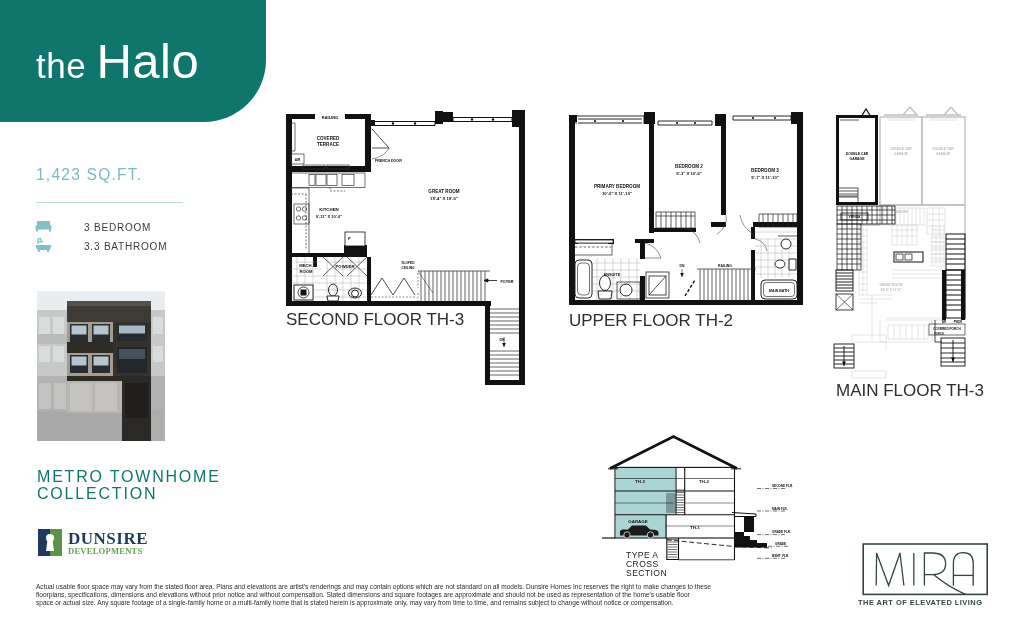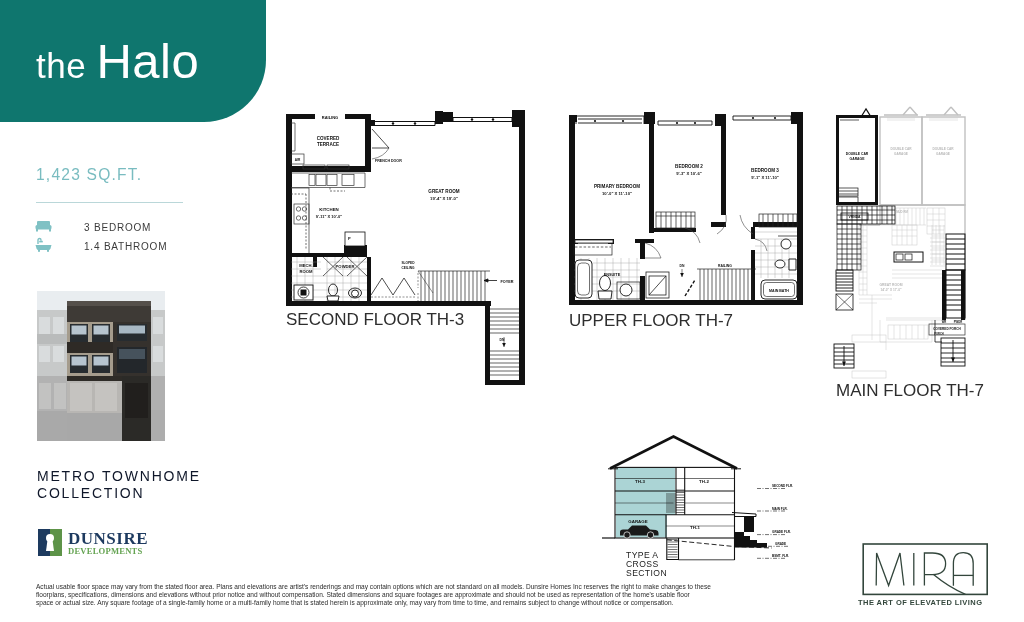--- a/index.html
+++ b/index.html
@@ -5,36 +5,36 @@
 html,body{margin:0;padding:0;}
 body{width:1024px;height:622px;background:#ffffff;position:relative;overflow:hidden;
   font-family:"Liberation Sans", sans-serif;}
 .abs{position:absolute;}
 #halo{left:0;top:0;width:266px;height:122px;background:#0f766e;border-radius:0 0 62px 0;}
 #halo .t{position:absolute;left:36px;top:33px;color:#fff;font-size:35px;letter-spacing:0.5px;}
 #halo .b{font-size:49px;}
 #sqft{left:36px;top:157px;color:#79bcc0;font-size:15.6px;letter-spacing:1.2px;margin-top:9px;}
 #hr1{left:36px;top:202px;width:147px;height:1px;background:#bad7d9;}
 .feat{left:56px;color:#3b3b3b;font-size:10px;letter-spacing:0.8px;margin-left:28px;}
-#metro{left:37px;top:468px;color:#0f172a;font-size:14px;letter-spacing:1.8px;line-height:17px;}
+#metro{left:37px;top:468px;color:#0f766e;font-size:16px;letter-spacing:1.8px;line-height:17px;}
 #fine{left:36px;top:583px;color:#2c2c2c;font-size:6.55px;line-height:8.2px;white-space:nowrap;font-family:"Liberation Sans",sans-serif;}
 .planlabel{color:#2e2e2e;font-size:17px;letter-spacing:0;}
 #dunsire{left:38px;top:529px;}
 #mira{left:862px;top:542px;}
 #miratext{left:858px;top:598px;width:134px;text-align:left;color:#33463c;font-size:7.5px;font-weight:bold;letter-spacing:0.45px;white-space:nowrap;}
 </style>
 </head>
 <body>
 <div id="halo" class="abs">
     <div class="t">the <span class="b">Halo</span></div>
   </div>
 <div id="sqft" class="abs">1,423 SQ.FT.</div>
 <div id="hr1" class="abs"></div>
 <div class="abs feat" style="top:222px;">3 BEDROOM</div>
-<div class="abs feat" style="top:241px;">1.4 BATHROOM</div>
+<div class="abs feat" style="top:241px;">3.3 BATHROOM</div>
 
 <svg class="abs" style="left:35px;top:220px" width="17" height="12" viewBox="0 0 17 12">
  <path d="M2 6 L2 2 Q2 1 3 1 L14 1 Q15 1 15 2 L15 6" fill="#7fc1c4"></path>
  <rect x="0.5" y="5" width="16" height="4.5" rx="1.5" fill="#7fc1c4"></rect>
  <rect x="1" y="9" width="2" height="2.5" fill="#7fc1c4"></rect>
  <rect x="14" y="9" width="2" height="2.5" fill="#7fc1c4"></rect>
 </svg>
 
 <svg class="abs" style="left:35px;top:237px" width="17" height="15" viewBox="0 0 17 15">
  <path d="M3 7 L3 3 Q3 1.5 4.5 1.5 Q6 1.5 6 3 L6 3.8" fill="none" stroke="#7fc1c4" stroke-width="1.4"></path>
@@ -100,22 +100,22 @@
  <rect x="0" y="0" width="12" height="27" fill="#1d3a5f"></rect>
  <rect x="12" y="0" width="12" height="27" fill="#5d9348"></rect>
  <circle cx="12" cy="9" r="4" fill="#fff"></circle>
  <path d="M9.5 11 L14.5 11 L16 22 L8 22 Z" fill="#fff"></path>
  <text x="30" y="15" font-family="Liberation Serif,serif" font-weight="bold" font-size="17" fill="#1d3a5f" letter-spacing="0.5">DUNSIRE</text>
  <text x="30" y="25" font-family="Liberation Serif,serif" font-weight="bold" font-size="8.6" fill="#64a351" letter-spacing="0.2">DEVELOPMENTS</text>
 </svg>
 <div id="fine" class="abs">Actual usable floor space may vary from the stated floor area. Plans and elevations are artist's renderings and may contain options which are not standard on all models. Dunsire Homes Inc reserves the right to make changes to these<br>floorplans, specifications, dimensions and elevations without prior notice and without compensation. Stated dimensions and square footages are approximate and should not be used as representation of the home's usable floor<br>space or actual size. Any square footage of a single-family home or a multi-family home that is stated herein is approximate only, may vary from time to time, and remains subject to change without notice or compensation.</div>
 
 <div class="abs planlabel" style="left:286px;top:310px;">SECOND FLOOR TH-3</div>
-<div class="abs planlabel" style="left:569px;top:311px;">UPPER FLOOR TH-7</div>
-<div class="abs planlabel" style="left:836px;top:381px;">MAIN FLOOR TH-7</div>
+<div class="abs planlabel" style="left:569px;top:311px;">UPPER FLOOR TH-2</div>
+<div class="abs planlabel" style="left:836px;top:381px;">MAIN FLOOR TH-3</div>
 
 <svg id="plan2" class="abs" style="left:285px;top:107px" width="248" height="286" viewBox="0 0 248 286">
 <g fill="#111" stroke="none">
 
  <rect x="1" y="7" width="6" height="192"></rect>
  <rect x="1" y="7" width="85" height="5"></rect>
  <rect x="80" y="7" width="6" height="58"></rect>
  <rect x="3" y="59" width="80" height="6"></rect>
  <rect x="150" y="4" width="8" height="13"></rect>
  <rect x="86" y="13" width="4" height="6"></rect>

